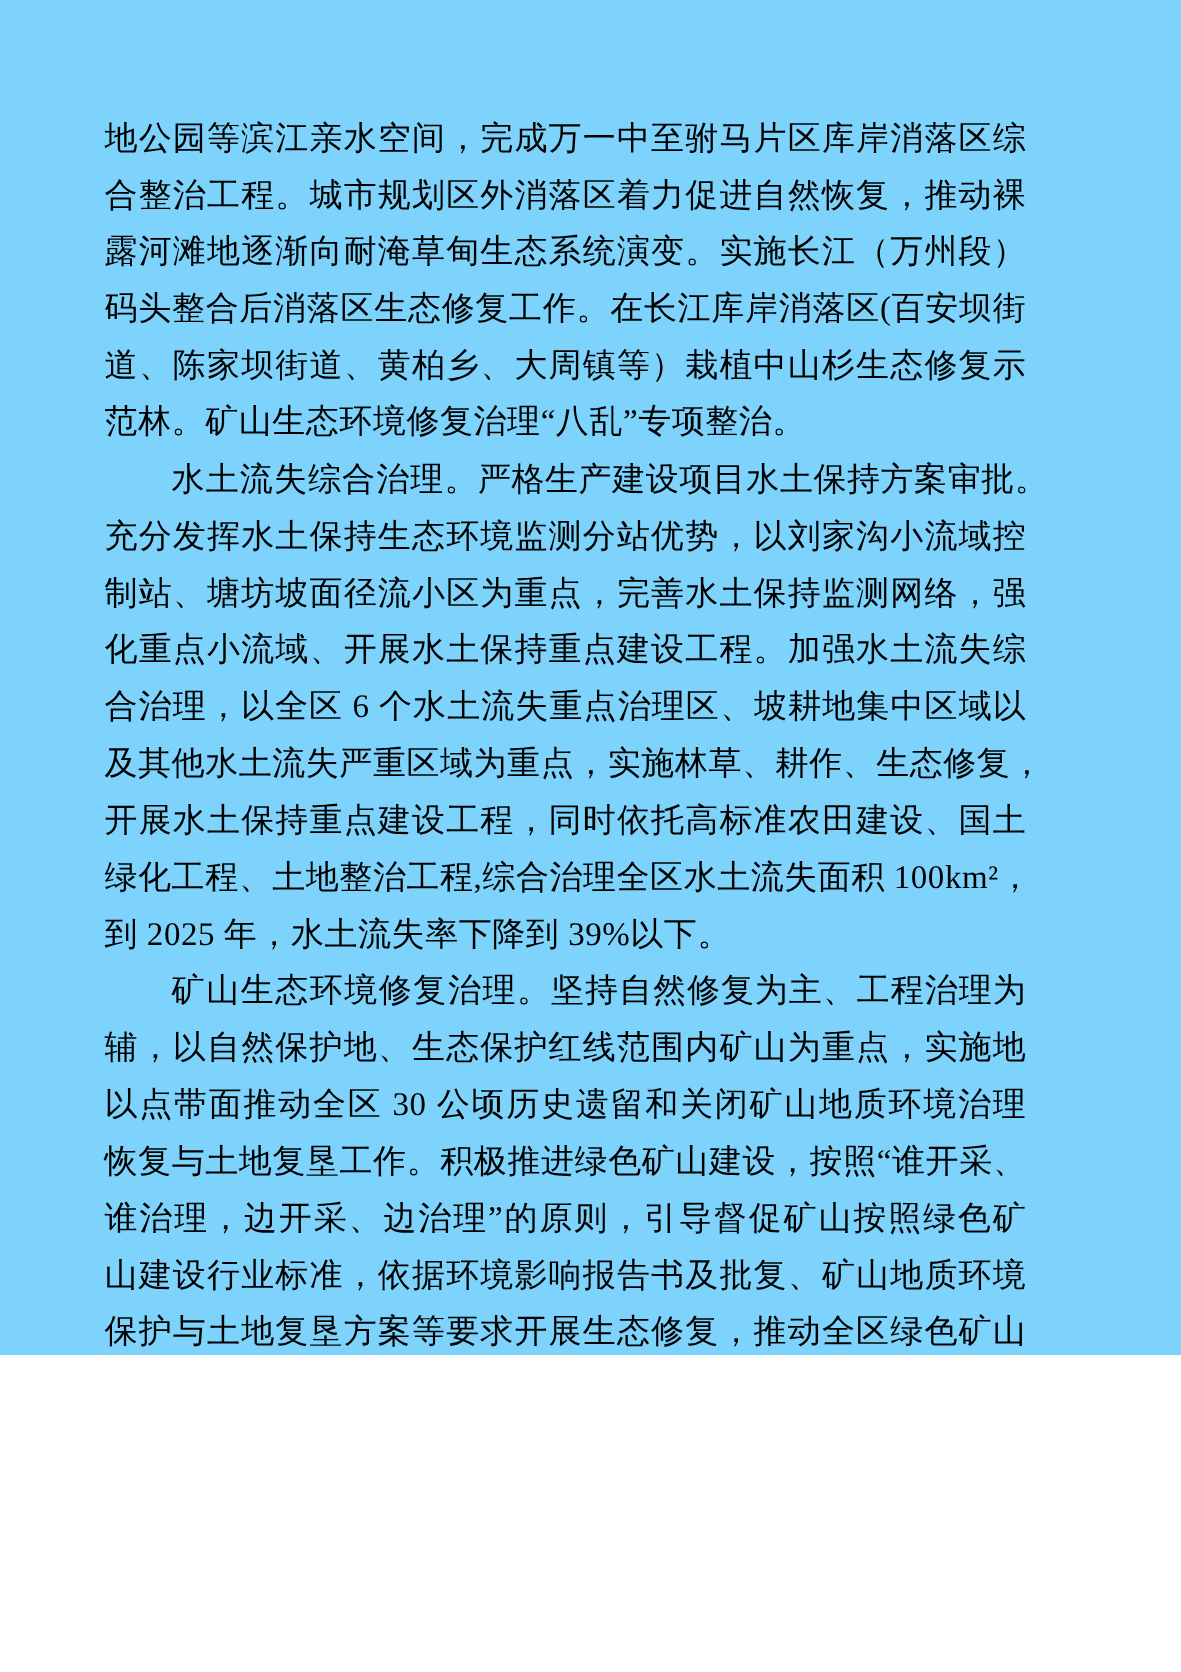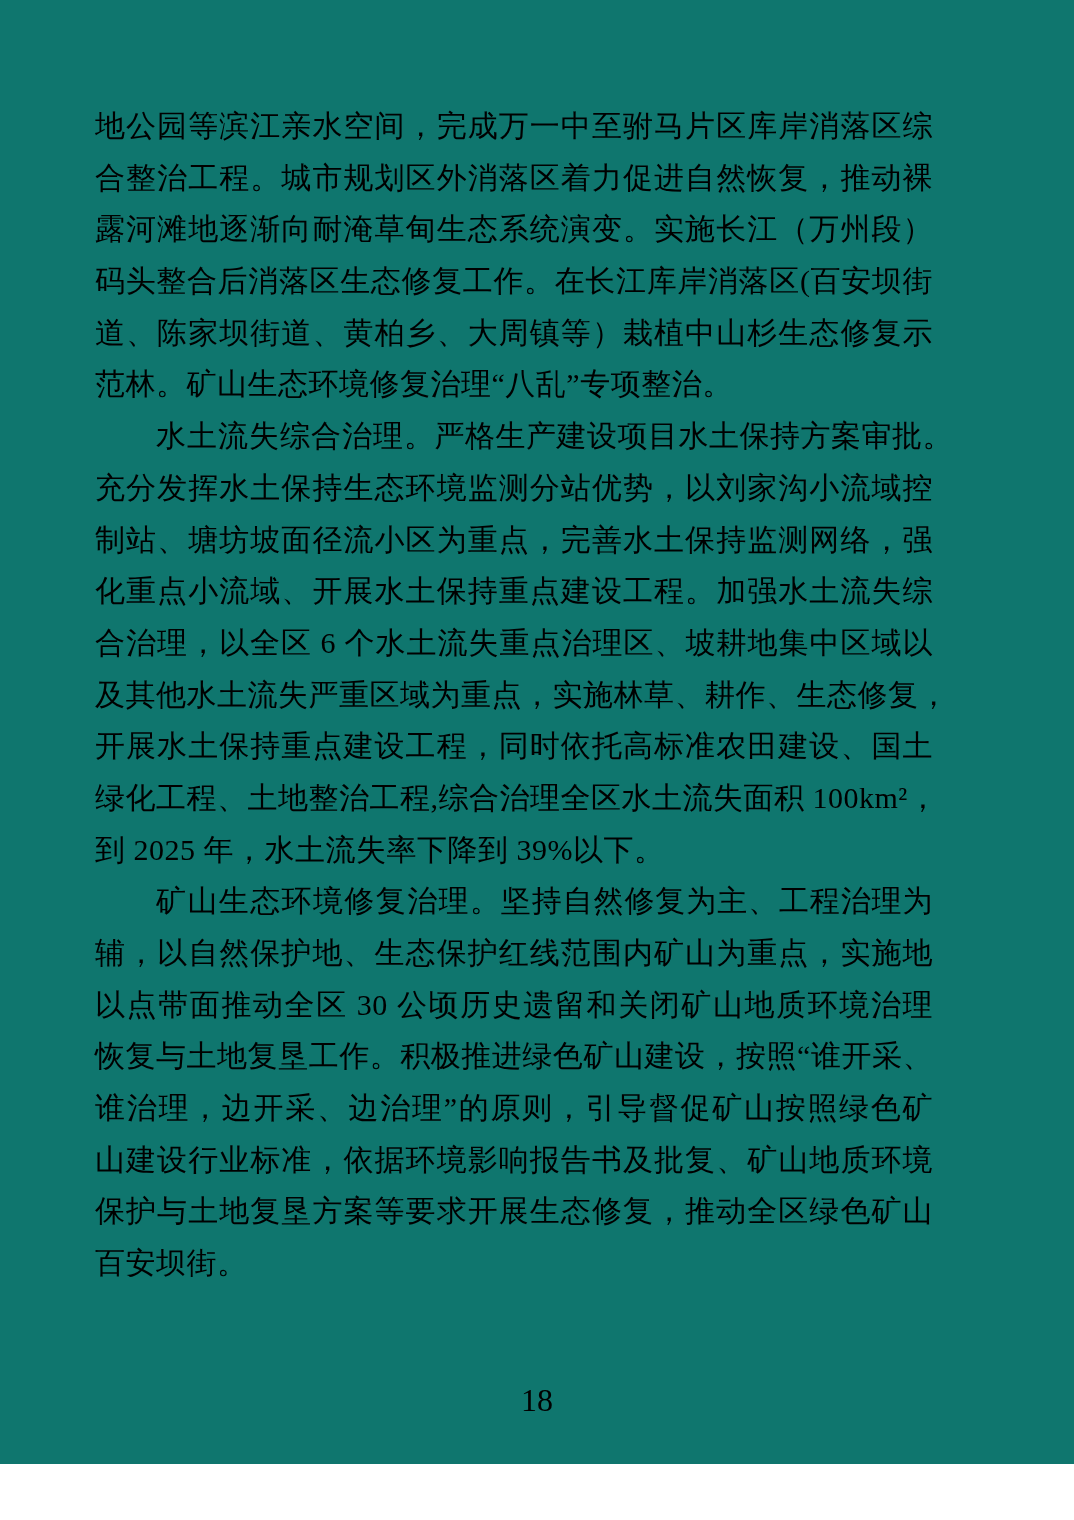--- a/index.html
+++ b/index.html
@@ -3,22 +3,22 @@
 <meta charset="utf-8">
 <style>
   html, body {
     margin: 0;
     padding: 0;
     background: #ffffff;
   }
   #page {
     position: relative;
     width: 1074px;
-    height: 1464px;
-    background: #0f766e;
+    height: 1232px;
+    background: #7dd3fc;
     overflow: hidden;
     color: #000000;
     font-family: "Liberation Serif", "DejaVu Serif", serif;
   }
   #text-block {
     position: absolute;
     left: 95px;
     top: 100px;
     width: 838px;
   }

